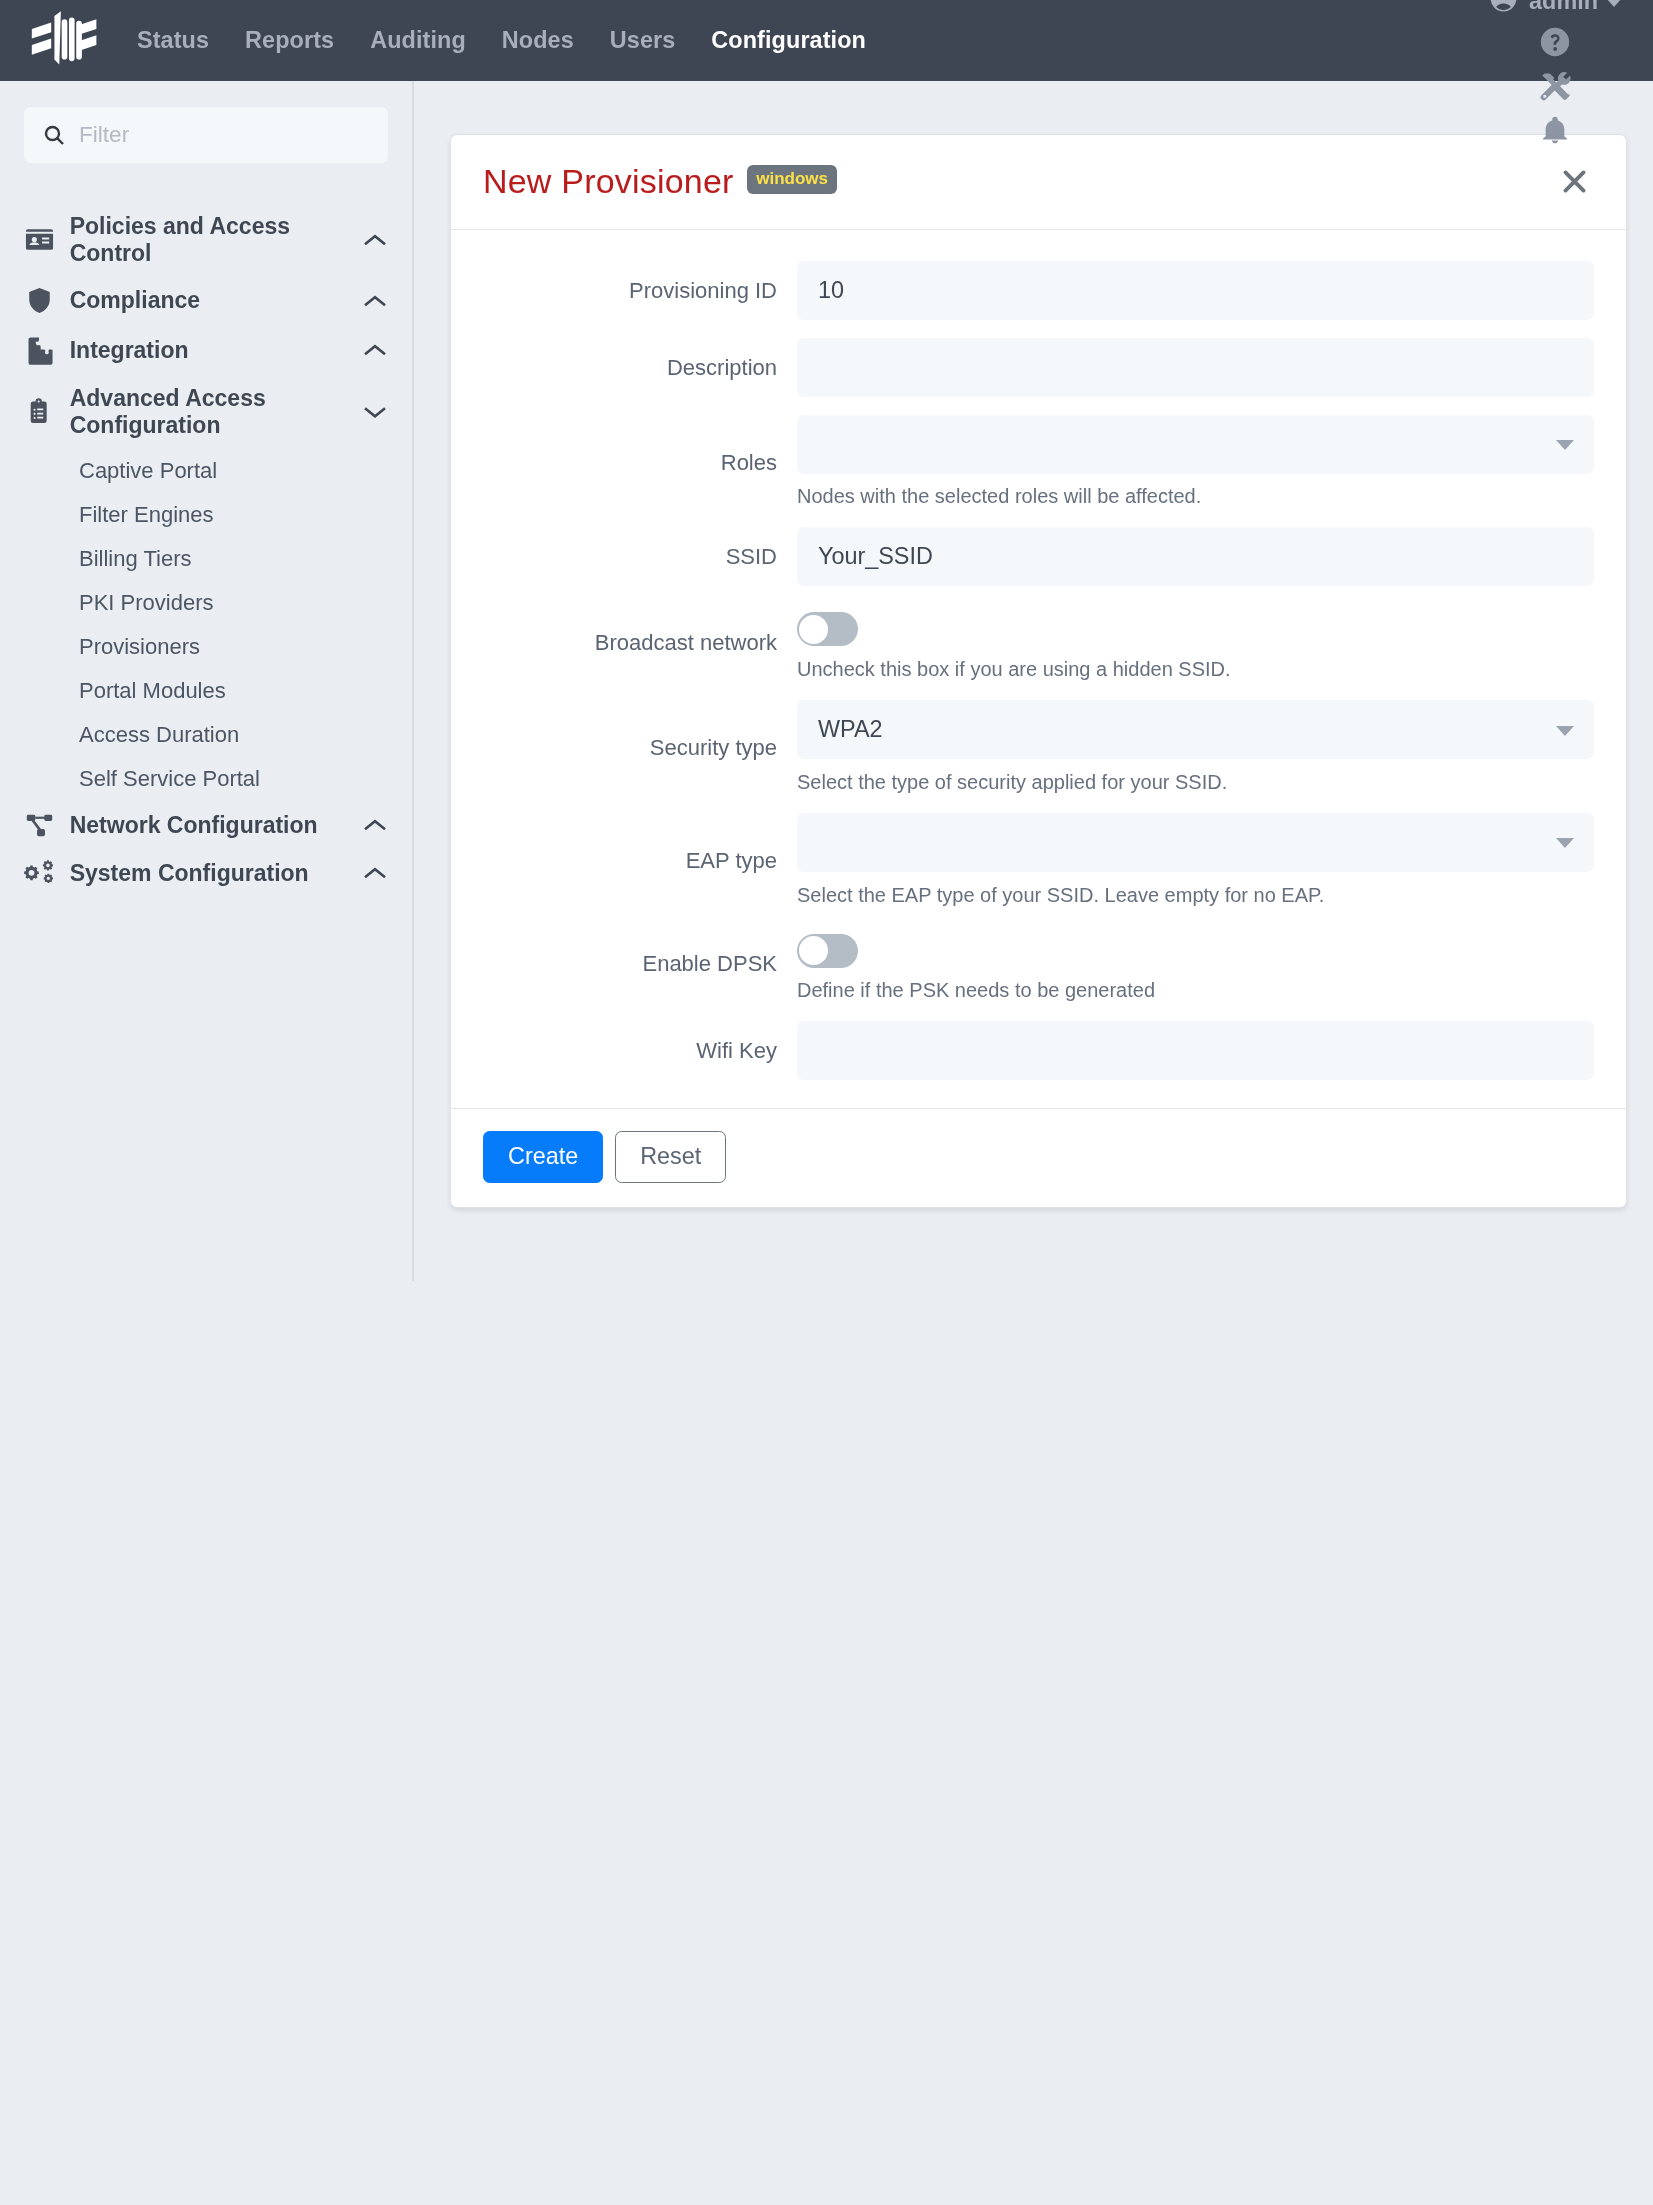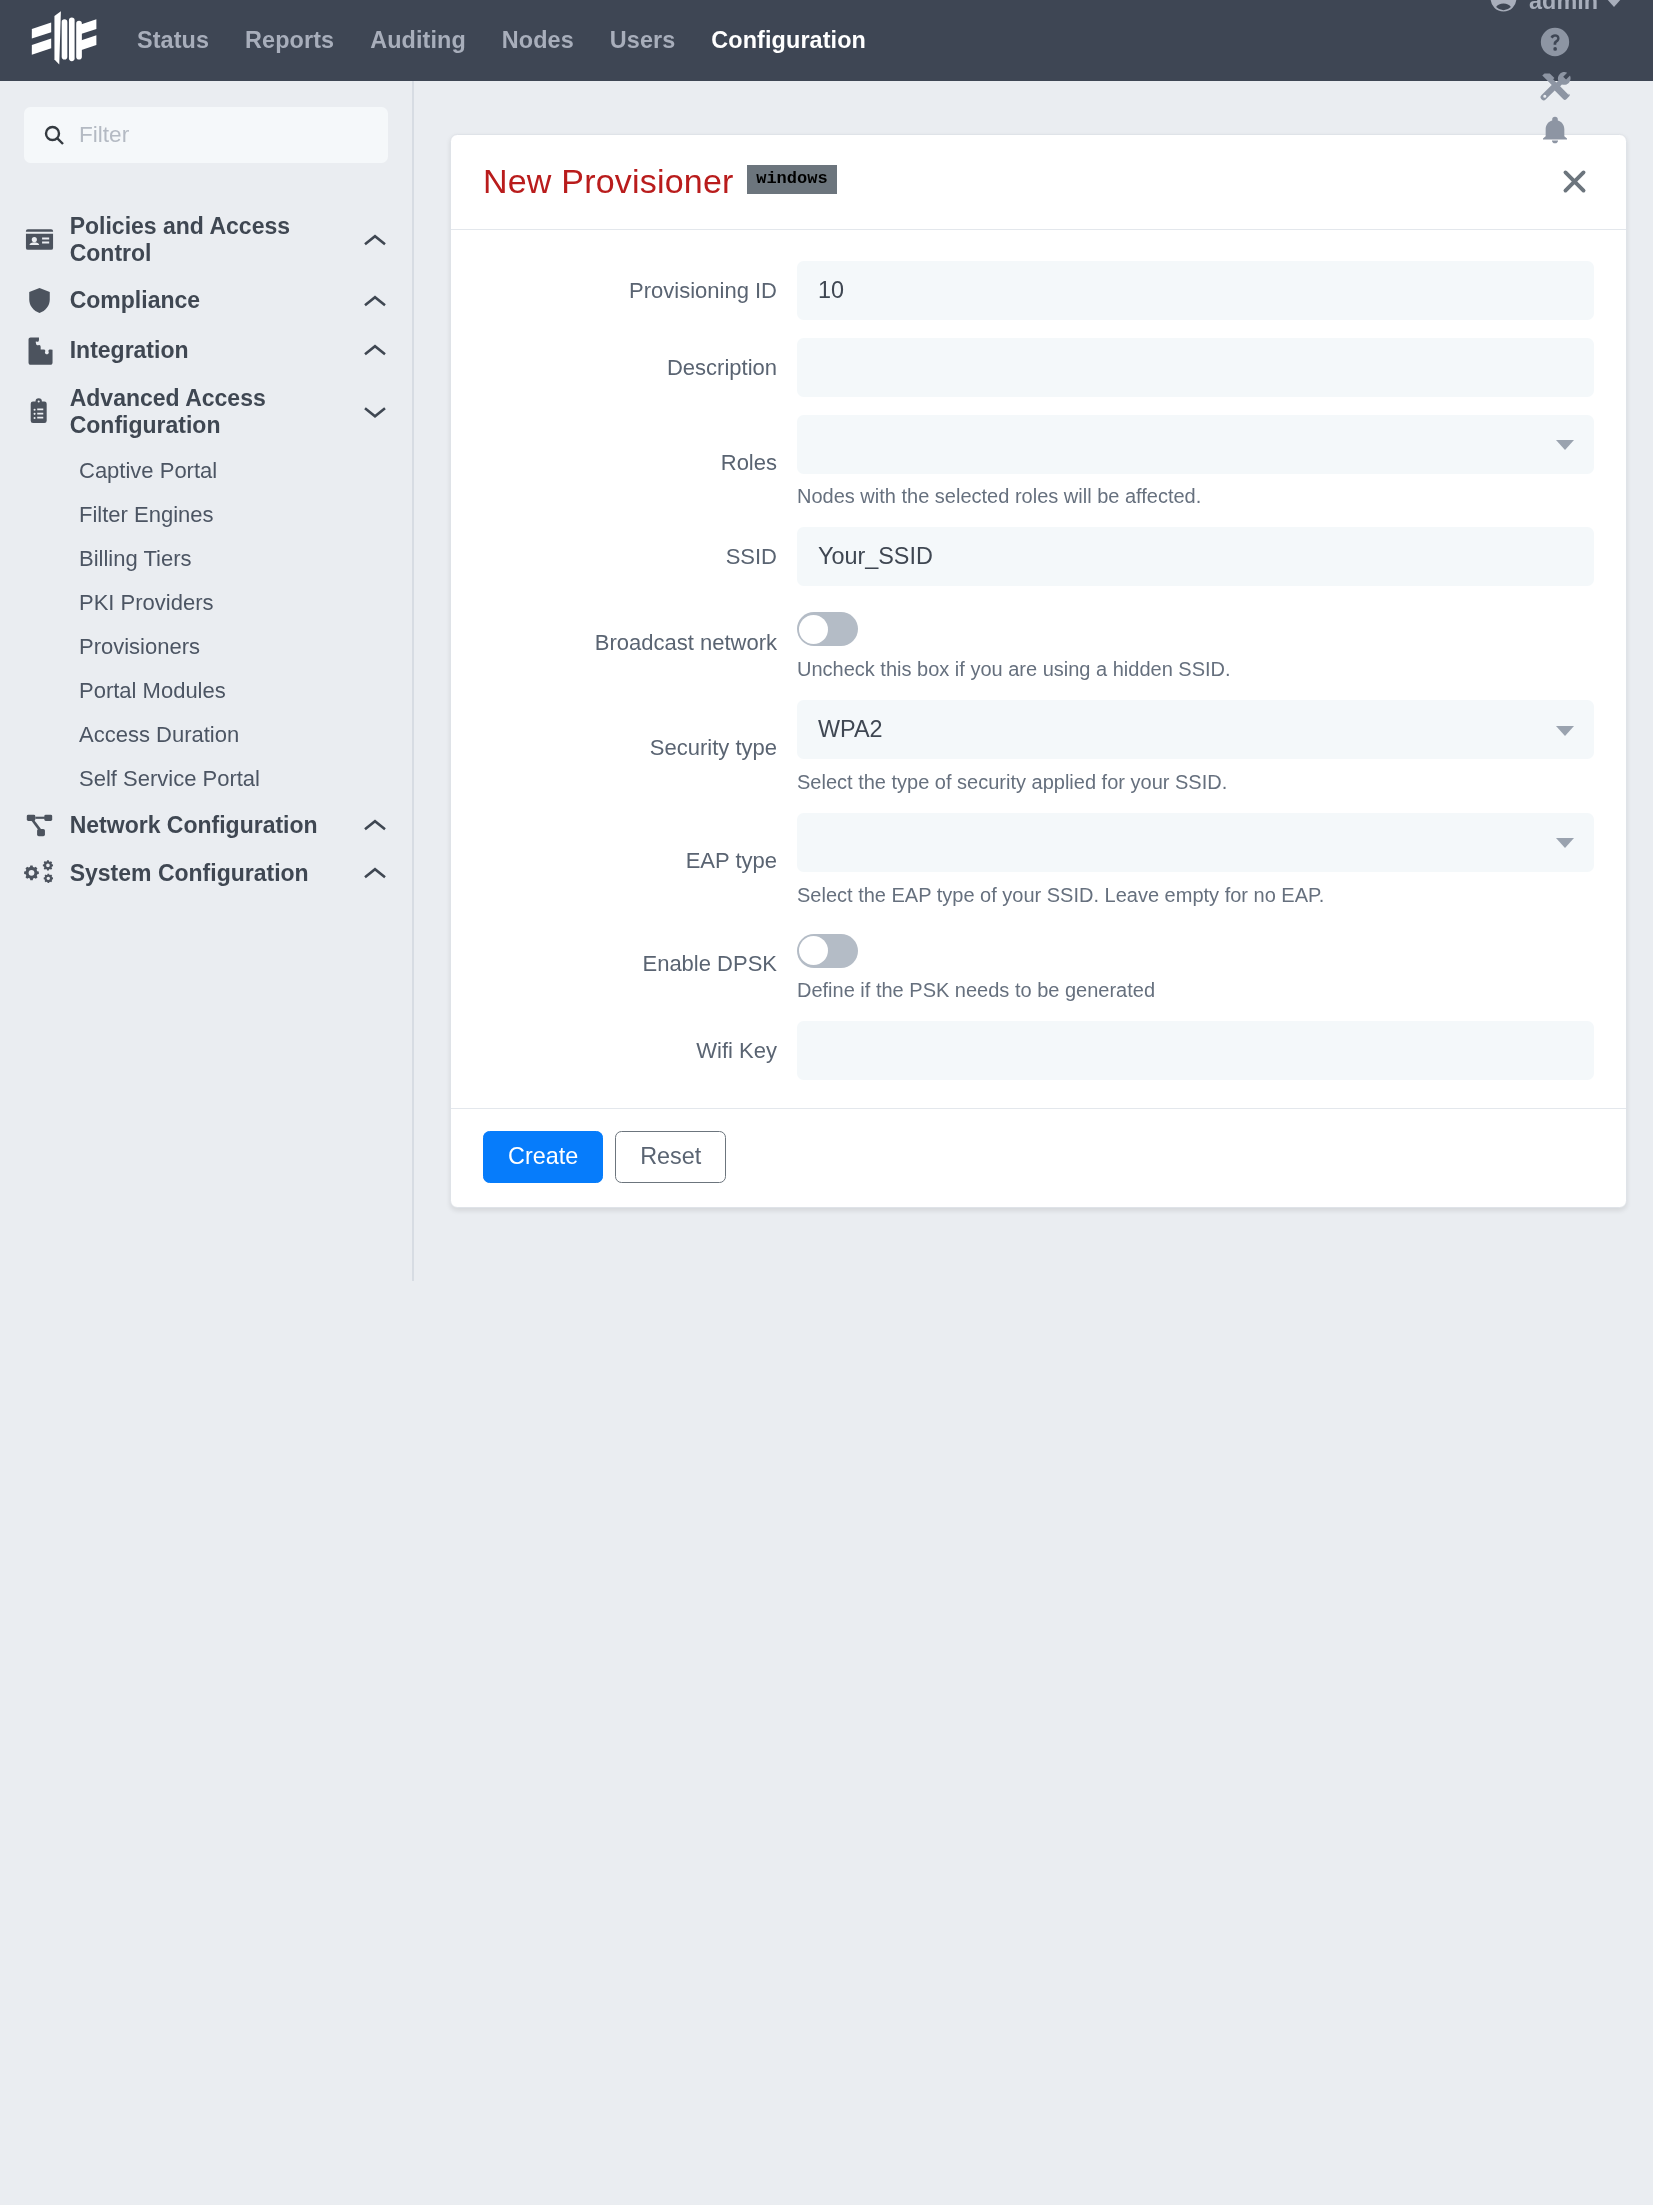--- a/index.html
+++ b/index.html
@@ -143,27 +143,27 @@
     padding:27.4px 32px 27.4px 32px;
     border-bottom:0.8px solid #e3e7ec;
     display:flex;align-items:center;
     min-height:87px;
   }
   .card-title{
     font-size:34px;font-weight:normal;color:#b91c1c;
     letter-spacing:0.2px;
   }
   .tag{
-    background:#6c757d;color:#000000;
+    background:#6c757d;color:#fde047;
     font-size:17px;font-weight:bold;
-    border-radius:0;
+    border-radius:6px;
     padding:4.8px 9px 6.5px;
     margin-left:13.7px;
     line-height:1;
-    position:relative;top:-2.4px;font-family:Liberation Mono, monospace;
+    position:relative;top:-2.4px;
   }
   .close-x{
     margin-left:auto;
     color:#6c757d;
     display:flex;align-items:center;justify-content:center;
     width:39px;height:39px;
   }
 
   .card-body{padding:31px 32px 27.4px 32px;}
   .form-row{

